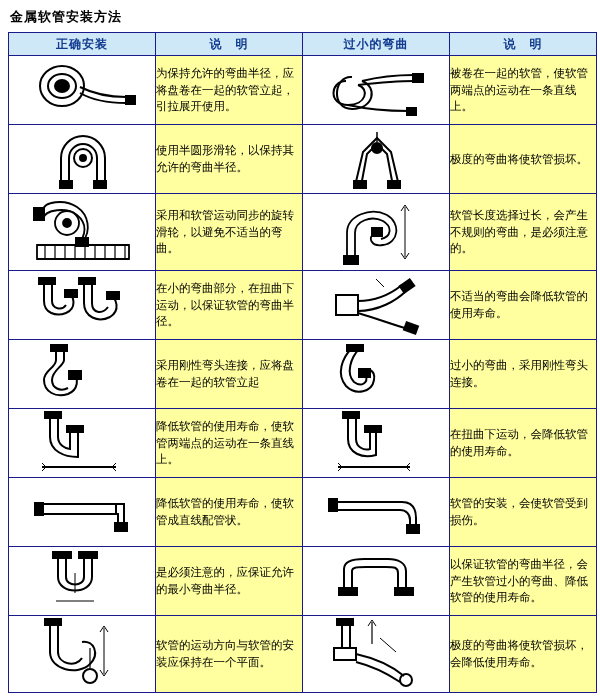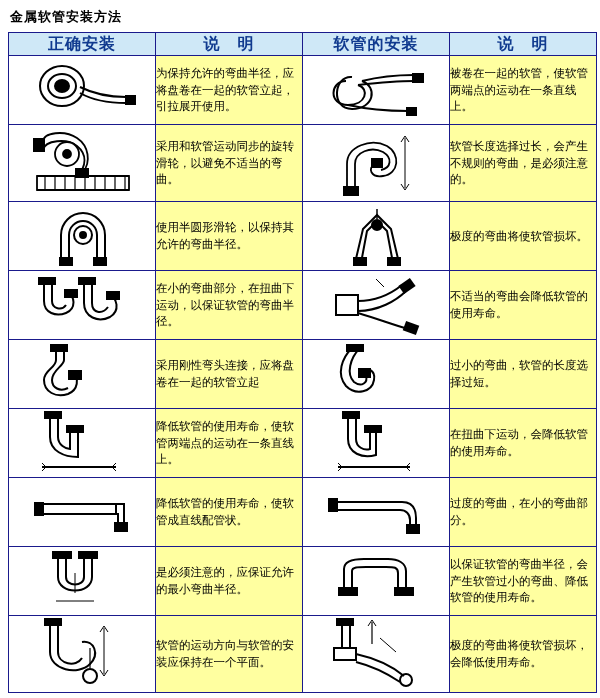--- a/index.html
+++ b/index.html
@@ -35,21 +35,21 @@
     border: 1px solid #1a1a8c;
   }
   table.matrix td, table.matrix th {
     border: 1px solid #1a1a8c;
     padding: 0;
     vertical-align: middle;
   }
   thead th {
     background: #cfe8f7;
     color: #103a8f;
-    font-size: 16px;
+    font-size: 12px;
     font-weight: bold;
     height: 22px;
     text-align: center;
     letter-spacing: 1px;
   }
   .col-img { width: 146px; }
   .col-txt { width: 146px; }
   td.img-cell {
     background: #ffffff;
     text-align: center;
@@ -74,21 +74,21 @@
 
 <div class="page">
 
   <div class="title">金属软管安装方法</div>
 
   <table class="matrix">
     <thead>
       <tr>
         <th class="col-img">正确安装</th>
         <th class="col-txt">说　明</th>
-        <th class="col-img">软管的安装</th>
+        <th class="col-img">过小的弯曲</th>
         <th class="col-txt">说　明</th>
       </tr>
     </thead>
     <tbody>
 
       <tr>
         <td class="img-cell">
           <span class="art">
             <svg width="120" height="58" viewBox="0 0 120 58">
               <g fill="none" stroke="#000" stroke-width="2">
@@ -112,20 +112,53 @@
                 <path d="M46 20 C62 16, 80 14, 98 14"></path>
                 <path d="M42 24 C60 22, 80 20, 98 20"></path>
                 <rect x="96" y="12" width="12" height="10" fill="#000" stroke="none"></rect>
                 <path d="M32 44 C50 48, 70 50, 92 50"></path>
                 <rect x="90" y="46" width="11" height="9" fill="#000" stroke="none"></rect>
               </g>
             </svg>
           </span>
         </td>
         <td class="txt-cell">被卷在一起的软管，使软管两端点的运动在一条直线上。</td>
+      </tr>
+
+      <tr>
+        <td class="img-cell">
+          <span class="art">
+            <svg width="110" height="62" viewBox="0 0 110 62">
+              <g fill="none" stroke="#000" stroke-width="2">
+                <path d="M42 58 L42 30 A14 14 0 0 1 70 30 L70 58"></path>
+                <path d="M34 58 L34 30 A22 22 0 0 1 78 30 L78 58"></path>
+                <circle cx="56" cy="30" r="9" fill="#fff"></circle>
+                <circle cx="56" cy="30" r="3" fill="#000"></circle>
+                <rect x="32" y="52" width="14" height="9" fill="#000" stroke="none"></rect>
+                <rect x="66" y="52" width="14" height="9" fill="#000" stroke="none"></rect>
+              </g>
+            </svg>
+          </span>
+        </td>
+        <td class="txt-cell">使用半圆形滑轮，以保持其允许的弯曲半径。</td>
+        <td class="img-cell">
+          <span class="art">
+            <svg width="110" height="62" viewBox="0 0 110 62">
+              <g fill="none" stroke="#000" stroke-width="2">
+                <path d="M40 58 L46 26 L56 16 L66 26 L72 58"></path>
+                <path d="M34 58 L42 24 L56 10 L70 24 L78 58"></path>
+                <circle cx="56" cy="20" r="5" fill="#000"></circle>
+                <rect x="32" y="52" width="14" height="9" fill="#000" stroke="none"></rect>
+                <rect x="66" y="52" width="14" height="9" fill="#000" stroke="none"></rect>
+                <path d="M56 4 L56 14" stroke-width="1.5"></path>
+              </g>
+            </svg>
+          </span>
+        </td>
+        <td class="txt-cell">极度的弯曲将使软管损坏。</td>
       </tr>
 
       <tr>
         <td class="img-cell" style="height:76px">
           <span class="art">
             <svg width="126" height="70" viewBox="0 0 126 70">
               <g fill="none" stroke="#000" stroke-width="1.8">
                 <path d="M24 14 C24 4, 46 2, 58 10 C70 18, 72 34, 64 44"></path>
                 <path d="M24 22 C26 12, 48 10, 58 18 C68 26, 68 38, 58 48"></path>
                 <circle cx="48" cy="26" r="12" fill="#fff"></circle>
@@ -156,53 +189,20 @@
               </g>
             </svg>
           </span>
         </td>
         <td class="txt-cell">软管长度选择过长，会产生不规则的弯曲，是必须注意的。</td>
       </tr>
 
       <tr>
         <td class="img-cell">
           <span class="art">
-            <svg width="110" height="62" viewBox="0 0 110 62">
-              <g fill="none" stroke="#000" stroke-width="2">
-                <path d="M42 58 L42 30 A14 14 0 0 1 70 30 L70 58"></path>
-                <path d="M34 58 L34 30 A22 22 0 0 1 78 30 L78 58"></path>
-                <circle cx="56" cy="30" r="9" fill="#fff"></circle>
-                <circle cx="56" cy="30" r="3" fill="#000"></circle>
-                <rect x="32" y="52" width="14" height="9" fill="#000" stroke="none"></rect>
-                <rect x="66" y="52" width="14" height="9" fill="#000" stroke="none"></rect>
-              </g>
-            </svg>
-          </span>
-        </td>
-        <td class="txt-cell">使用半圆形滑轮，以保持其允许的弯曲半径。</td>
-        <td class="img-cell">
-          <span class="art">
-            <svg width="110" height="62" viewBox="0 0 110 62">
-              <g fill="none" stroke="#000" stroke-width="2">
-                <path d="M40 58 L46 26 L56 16 L66 26 L72 58"></path>
-                <path d="M34 58 L42 24 L56 10 L70 24 L78 58"></path>
-                <circle cx="56" cy="20" r="5" fill="#000"></circle>
-                <rect x="32" y="52" width="14" height="9" fill="#000" stroke="none"></rect>
-                <rect x="66" y="52" width="14" height="9" fill="#000" stroke="none"></rect>
-                <path d="M56 4 L56 14" stroke-width="1.5"></path>
-              </g>
-            </svg>
-          </span>
-        </td>
-        <td class="txt-cell">极度的弯曲将使软管损坏。</td>
-      </tr>
-
-      <tr>
-        <td class="img-cell">
-          <span class="art">
             <svg width="120" height="64" viewBox="0 0 120 64">
               <g fill="none" stroke="#000" stroke-width="2">
                 <path d="M22 8 L22 28 C22 40, 34 44, 44 40 C54 36, 54 22, 44 20"></path>
                 <path d="M30 8 L30 28 C30 36, 40 38, 44 32"></path>
                 <rect x="16" y="4" width="18" height="8" fill="#000" stroke="none"></rect>
                 <path d="M62 8 L62 30 C62 44, 76 50, 88 44 C98 38, 96 24, 86 22"></path>
                 <path d="M70 8 L70 30 C70 40, 80 42, 86 34"></path>
                 <rect x="56" y="4" width="18" height="8" fill="#000" stroke="none"></rect>
                 <rect x="84" y="18" width="14" height="9" fill="#000" stroke="none"></rect>
                 <rect x="42" y="16" width="14" height="9" fill="#000" stroke="none"></rect>
@@ -248,21 +248,21 @@
             <svg width="120" height="64" viewBox="0 0 120 64">
               <g fill="none" stroke="#000" stroke-width="2">
                 <path d="M36 6 C26 16, 20 32, 30 44 C40 54, 56 50, 58 38 C60 28, 50 24, 46 30"></path>
                 <path d="M44 6 C34 16, 30 32, 38 40 C46 46, 52 40, 50 34"></path>
                 <rect x="30" y="2" width="18" height="8" fill="#000" stroke="none"></rect>
                 <rect x="42" y="26" width="13" height="10" fill="#000" stroke="none"></rect>
               </g>
             </svg>
           </span>
         </td>
-        <td class="txt-cell">过小的弯曲，软管的长度选择过短。</td>
+        <td class="txt-cell">过小的弯曲，采用刚性弯头连接。</td>
       </tr>
 
       <tr>
         <td class="img-cell">
           <span class="art">
             <svg width="124" height="64" viewBox="0 0 124 64">
               <g fill="none" stroke="#000" stroke-width="2">
                 <path d="M30 4 L30 26 C30 40, 44 46, 58 46 L58 20"></path>
                 <path d="M38 4 L38 26 C38 34, 46 38, 50 38 L50 20"></path>
                 <rect x="24" y="0" width="18" height="8" fill="#000" stroke="none"></rect>
@@ -313,21 +313,21 @@
             <svg width="124" height="52" viewBox="0 0 124 52">
               <g fill="none" stroke="#000" stroke-width="2">
                 <path d="M20 16 L88 16 C98 16, 102 22, 102 32 L102 42"></path>
                 <path d="M20 24 L86 24 C92 24, 96 28, 96 34 L96 42"></path>
                 <rect x="14" y="12" width="10" height="14" fill="#000" stroke="none"></rect>
                 <rect x="92" y="38" width="14" height="10" fill="#000" stroke="none"></rect>
               </g>
             </svg>
           </span>
         </td>
-        <td class="txt-cell">过度的弯曲，在小的弯曲部分。</td>
+        <td class="txt-cell">软管的安装，会使软管受到损伤。</td>
       </tr>
 
       <tr>
         <td class="img-cell">
           <span class="art">
             <svg width="124" height="60" viewBox="0 0 124 60">
               <g fill="none" stroke="#000" stroke-width="2">
                 <path d="M38 4 L38 26 C38 44, 72 44, 72 26 L72 4"></path>
                 <path d="M46 4 L46 26 C46 36, 64 36, 64 26 L64 4"></path>
                 <rect x="32" y="0" width="20" height="8" fill="#000" stroke="none"></rect>

